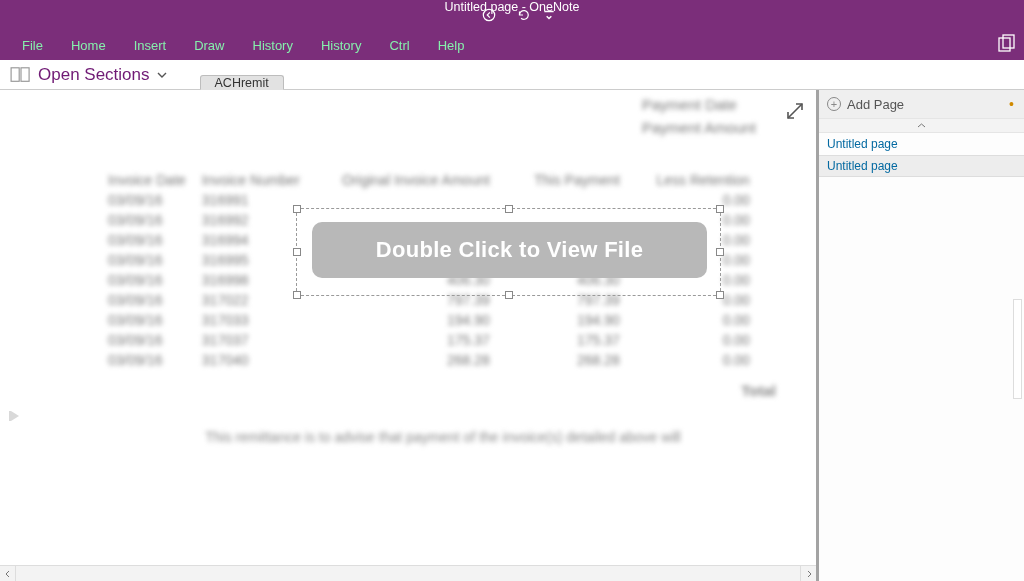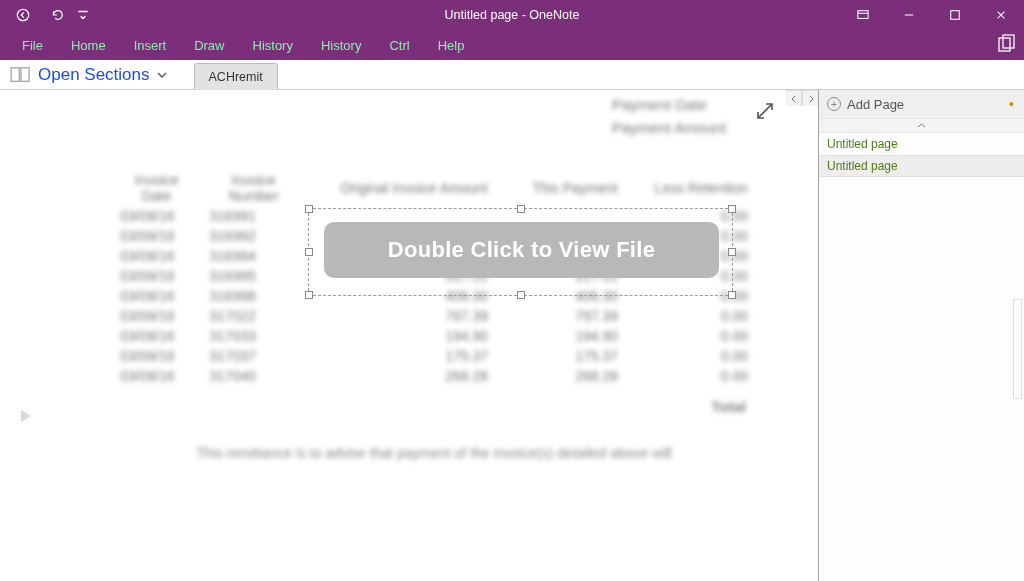--- a/index.html
+++ b/index.html
@@ -1,46 +1,46 @@
 <!DOCTYPE html>
 <html><head>
 <meta charset="utf-8">
 <style>
   * { margin: 0; padding: 0; box-sizing: border-box; font-family: "Segoe UI", Tahoma, sans-serif; }
   html, body { width: 1024px; height: 581px; overflow: hidden; background: #fff; }
 
   
-  .titlebar { height: 30px; background: #7b2e7a; color: #fff; display: flex; align-items: center; position: relative; }
+  .titlebar { height: 30px; background: #7b2e7a; color: #fff; display: flex; align-items: center; position: relative; flex-direction: column; }
   .titlebar .left-ctrls { display: flex; align-items: center; gap: 0; padding-left: 6px; }
   .tb-btn { width: 34px; height: 30px; display: flex; align-items: center; justify-content: center; color: #fff; cursor: default; }
   .tb-btn svg { width: 14px; height: 14px; }
   .title-center { position: absolute; left: 0; right: 0; text-align: center; font-size: 12.5px; pointer-events: none; }
   .titlebar .right-ctrls { margin-left: auto; display: flex; align-items: center; height: 30px; }
   .account { display: flex; align-items: center; gap: 6px; padding: 0 8px; font-size: 12px; }
   .avatar { width: 20px; height: 20px; border-radius: 50%; background: #a170a0; display: flex; align-items: center; justify-content: center; font-size: 9px; color: #fff; }
   .win-btn { width: 46px; height: 30px; display: flex; align-items: center; justify-content: center; }
   .win-btn svg { width: 12px; height: 12px; }
 
   
   .ribbon { height: 30px; background: #7b2e7a; display: flex; align-items: stretch; padding-left: 8px; position: relative; }
   .ribbon-tab { color: #86efac; font-size: 13px; padding: 0 14px; display: flex; align-items: center; cursor: default; }
   .share-icon { position: absolute; right: 8px; top: 4px; width: 20px; height: 20px; }
 
   
   .secbar { height: 30px; border-bottom: 1px solid #ccc; display: flex; align-items: stretch; background: #fff; }
-  .notebook { display: flex; align-items: center; gap: 6px; padding: 0 10px; font-size: 17px; color: #1d4ed8; }
+  .notebook { display: flex; align-items: center; gap: 6px; padding: 0 10px; font-size: 17px; color: #701a75; }
   .notebook svg.nb { width: 22px; height: 18px; }
-  .section-tab { align-self: flex-end; height: 27px; background: #e2e2e2; border: 1px solid #bdbdbd; border-bottom: 1px solid #e2e2e2; border-top-left-radius: 3px; border-top-right-radius: 3px; padding: 0 14px; font-size: 12.5px; color: #333; display: flex; align-items: center; margin-left: 16px; margin-bottom: -1px; }
+  .section-tab { align-self: flex-end; height: 15px; background: #e2e2e2; border: 1px solid #bdbdbd; border-bottom: 1px solid #e2e2e2; border-top-left-radius: 3px; border-top-right-radius: 3px; padding: 0 14px; font-size: 12.5px; color: #333; display: flex; align-items: center; margin-left: 22px; margin-bottom: -1px; }
   .searchbox { margin-left: auto; width: 190px; height: 26px; align-self: center; border: 1px solid #ccc; display: flex; align-items: center; padding: 0 4px 0 8px; font-size: 12px; color: #8a8a8a; margin-right: 4px; }
   .searchbox .mag { margin-left: auto; color: #7b2e7a; display:flex; align-items:center; gap:1px;}
   .searchbox .mag svg { width: 14px; height: 14px; }
 
   
   .mainrow { display: flex; height: calc(581px - 30px - 30px - 30px); }
-  .canvas-wrap { flex: 1; position: relative; border-right: 1px solid #a3a3a3; display:flex; flex-direction:row;margin-left:12px;}
+  .canvas-wrap { flex: 1; position: relative; border-right: 3px solid #a3a3a3; display:flex; flex-direction:column;}
   .canvas { flex:1; position: relative; overflow: hidden; background:#fff;}
 
   
   .doc { position: absolute; left: 0; top: 0; right: 0; padding: 10px 30px 20px 100px; color: #888; filter: blur(2.5px); font-family: Arial, sans-serif; }
   .doc .hdr-right { position:absolute; right: 60px; top: 4px; font-size:15px; color:#777; line-height:1.5;}
   .doc table { border-collapse: collapse; margin-top: 70px; font-size: 14px; color:#777;}
   .doc th { font-weight: normal; padding: 2px 8px; text-align: center; }
   .doc td { padding: 2px 8px; text-align: left; }
   .doc td.num { text-align: right; }
   .doc .footer { margin-top: 30px; font-size:14px; text-align:center; padding: 0 40px;}
@@ -71,21 +71,21 @@
   .hscroll .track{flex:1;}
 
   
   .pagepane { width: 205px; display: flex; flex-direction: column; background: #fdfdfd; }
   .addpage { height: 28px; background: #efefef; display: flex; align-items: center; font-size: 13px; color: #555; padding: 0 8px; gap: 6px; position:relative;}
   .addpage .plus { width:14px;height:14px; border:1px solid #888;border-radius:50%; display:flex;align-items:center;justify-content:center; font-size:11px;color:#888;}
   .addpage .dirty { position:absolute; right:10px; color:#d08a00; font-size:14px;}
   .pagelist { flex:1; position:relative; border-top:1px solid #e5e5e5;}
   .scroll-up { height:14px; background:#f3f3f3; border-bottom:1px solid #e5e5e5; display:flex;align-items:center;justify-content:center;}
   .scroll-up svg{width:9px;height:9px;}
-  .page-item { height:22px; display:flex;align-items:center; padding-left:8px; font-size:12px; color:#4d7c0f;}
+  .page-item { height:22px; display:flex;align-items:center; padding-left:8px; font-size:12px; color:#0369a1;}
   .page-item.sel { background:#ededed; border-top:1px solid #ddd; border-bottom:1px solid #ddd;}
   .vscroll-ind { position:absolute; right:2px; top:180px; width:9px; height:100px; border:1px solid #ddd; background:#fff;}
 
   .chev-down{ display:inline-block; }
 </style>
 </head>
 <body>
 
 <div class="titlebar">
   <div class="left-ctrls">

